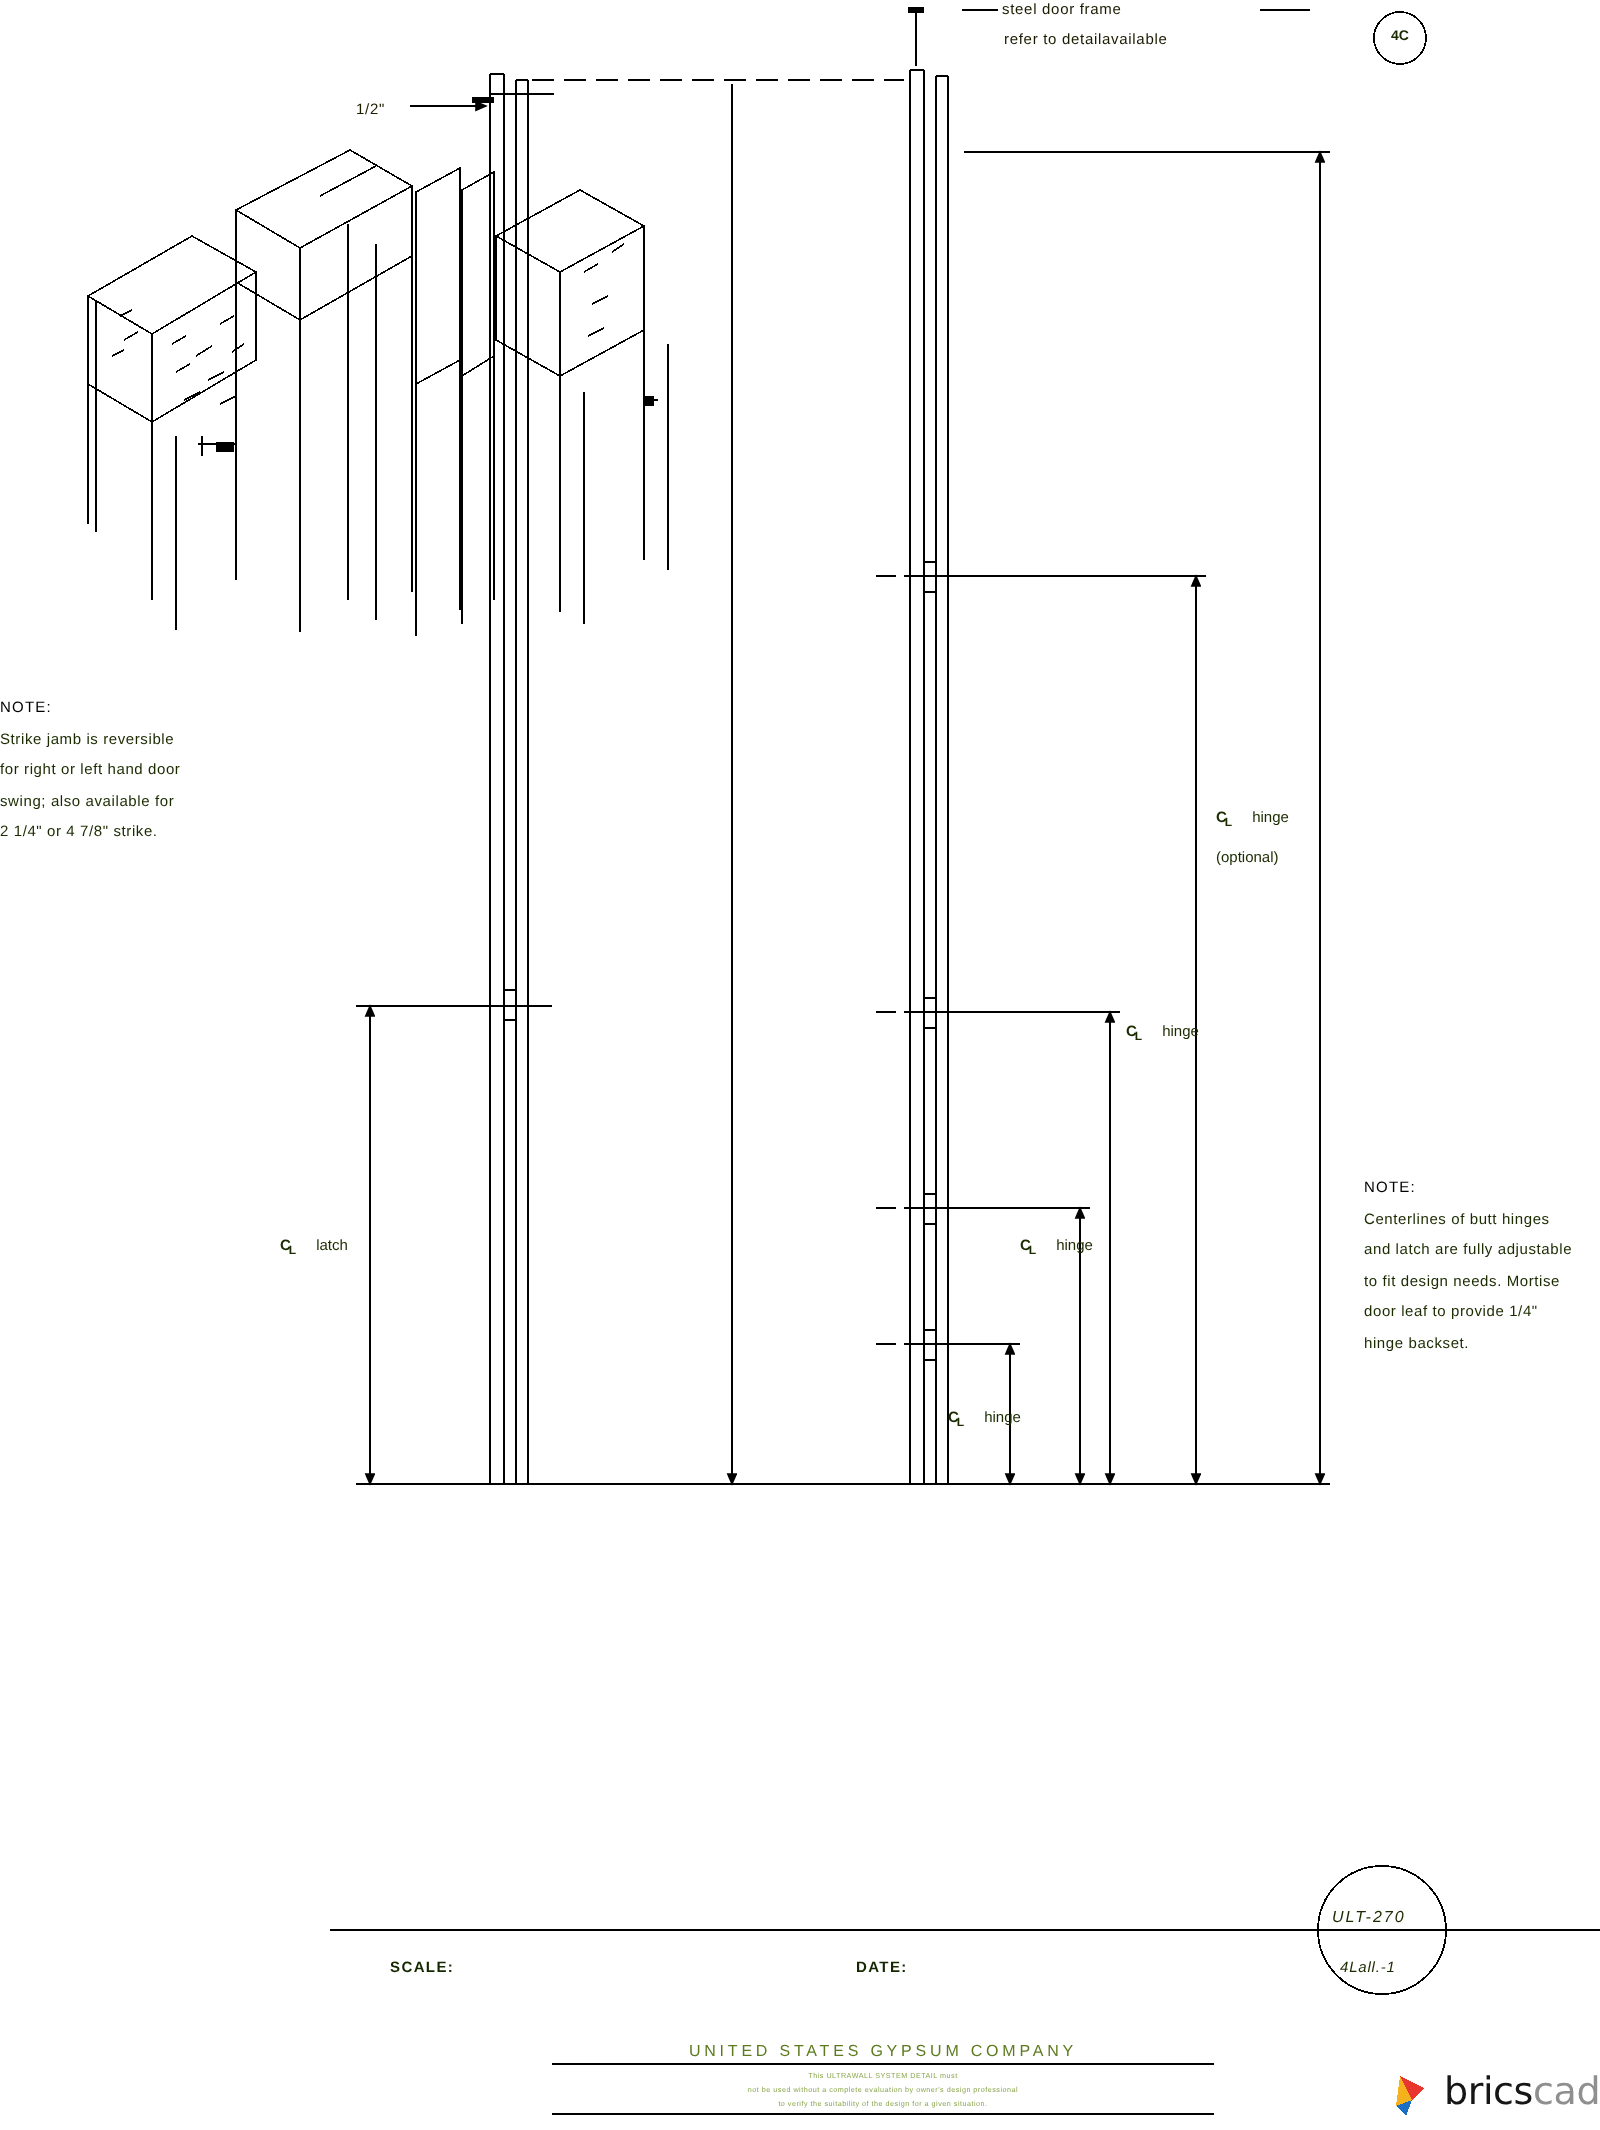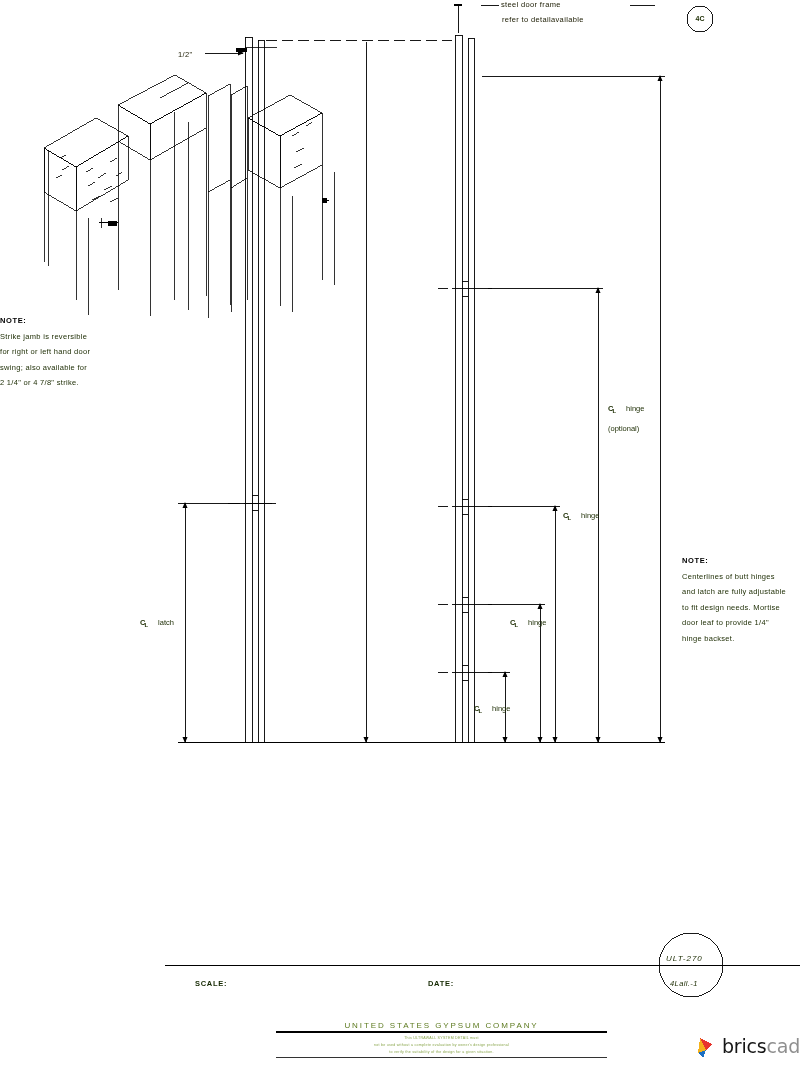--- a/index.html
+++ b/index.html
@@ -40,23 +40,24 @@
   .note-block {
     position: absolute;
     font-family: "Liberation Sans", sans-serif;
     font-size: 7.5px;
     letter-spacing: 0.3px;
     color: #1b2b00;
     line-height: 15.5px;
     white-space: nowrap;
   }
   .note-block .hdr {
-    font-weight: bold;
+    font-weight: normal;
     color: #000;
     letter-spacing: 0.6px;
+    margin-top: 33px;
   }
   .cl-label {
     position: absolute;
     font-size: 7.5px;
     color: #1b2b00;
     white-space: nowrap;
     font-family: "Liberation Sans", sans-serif;
   }
   .cl-label .cl {
     font-weight: bold;

